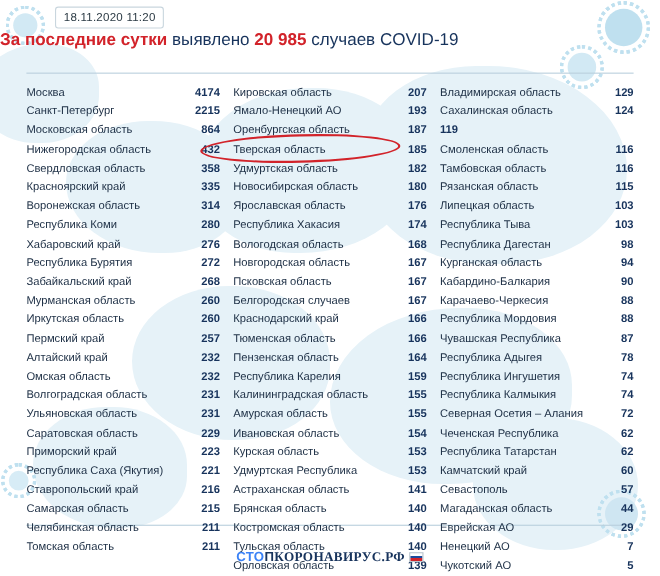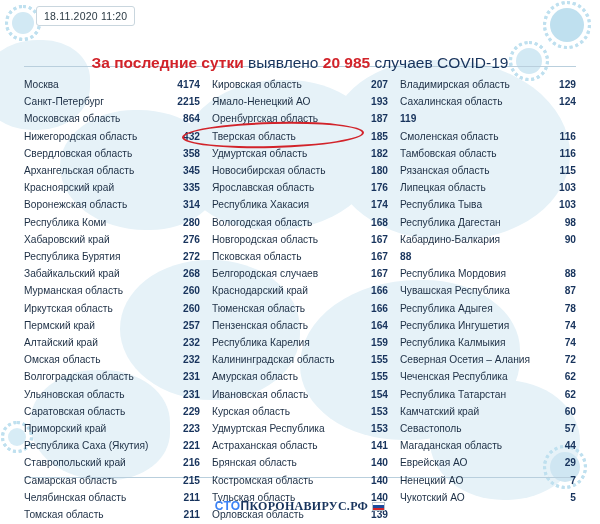--- a/index.html
+++ b/index.html
@@ -39,41 +39,40 @@
     border: 3px dotted #bfe0ef;
   }
   .v1 { width: 34px; height: 34px; right: 16px; top: 8px; }
   .v2 { width: 26px; height: 26px; right: 58px; top: 48px; background: #d2e9f4; }
   .v3 { width: 22px; height: 22px; left: 12px; top: 12px; background: #d2e9f4; }
   .v4 { width: 30px; height: 30px; right: 20px; bottom: 42px; background: #cfe6f2; }
   .v5 { width: 18px; height: 18px; left: 8px; bottom: 78px; background: #d7ecf6; }
 
   .date-badge {
     position: absolute;
-    left: 36px; top: 6px;
+    left: 50px; top: 6px;
     background: #ffffff;
     border: 1px solid #c9d6de;
     border-radius: 3px;
     font-size: 10.5px;
     color: #2b3a44;
     padding: 3px 7px 3px 7px;
     letter-spacing: .2px;
     z-index: 5;
     text-align: center;
   }
 
   .headline {
     position: absolute;
     left: 0; right: 0; top: 28px;
-    text-align: center;
+    text-align: left;
     font-size: 15.5px;
     color: #17335c;
     z-index: 4;
     white-space: nowrap;
-    margin-top: 26px;
   }
   .headline .hl-red { color: #d2232a; font-weight: bold; }
   .headline .hl-normal { font-weight: normal; color: #17335c; }
 
   .rule {
     position: absolute;
     left: 24px; right: 24px; top: 66px;
     height: 1px; background: #b9cfdd;
     z-index: 3;
   }
@@ -190,24 +189,20 @@
       </div>
       <div class="row">
         <span class="name">Нижегородская область</span>
         <span class="val">432</span>
       </div>
       <div class="row">
         <span class="name">Свердловская область</span>
         <span class="val">358</span>
       </div>
       <div class="row">
-        <span class="name">Архангельская область</span>
-        <span class="val">345</span>
-      </div>
-      <div class="row">
         <span class="name">Красноярский край</span>
         <span class="val">335</span>
       </div>
       <div class="row">
         <span class="name">Воронежская область</span>
         <span class="val">314</span>
       </div>
       <div class="row">
         <span class="name">Республика Коми</span>
         <span class="val">280</span>
@@ -417,24 +412,29 @@
       </div>
       <div class="row">
         <span class="name">Республика Тыва</span>
         <span class="val">103</span>
       </div>
       <div class="row">
         <span class="name">Республика Дагестан</span>
         <span class="val">98</span>
       </div>
       <div class="row">
+        <span class="name">Курганская область</span>
+        <span class="val">94</span>
+      </div>
+      <div class="row">
         <span class="name">Кабардино-Балкария</span>
         <span class="val">90</span>
       </div>
       <div class="row">
+        <span class="name">Карачаево-Черкесия</span>
         <span class="val">88</span>
       </div>
       <div class="row">
         <span class="name">Республика Мордовия</span>
         <span class="val">88</span>
       </div>
       <div class="row">
         <span class="name">Чувашская Республика</span>
         <span class="val">87</span>
       </div>

